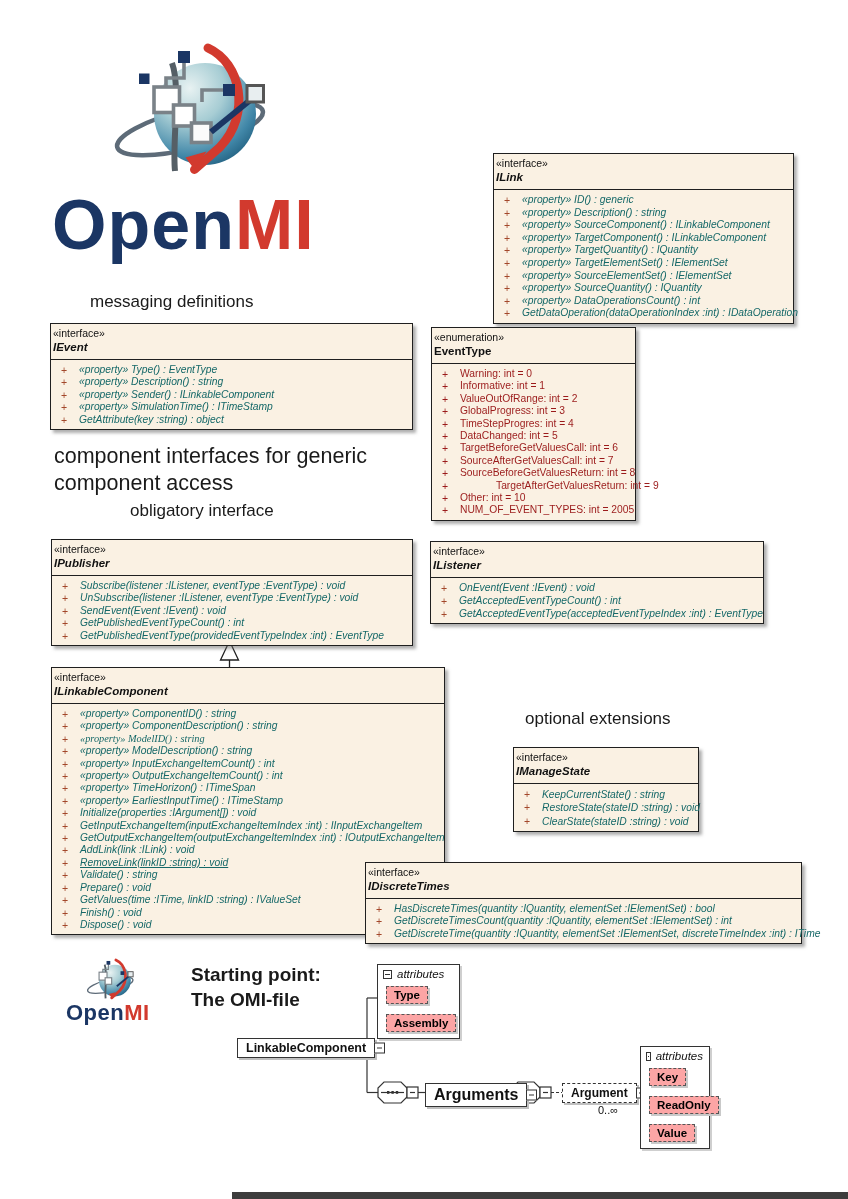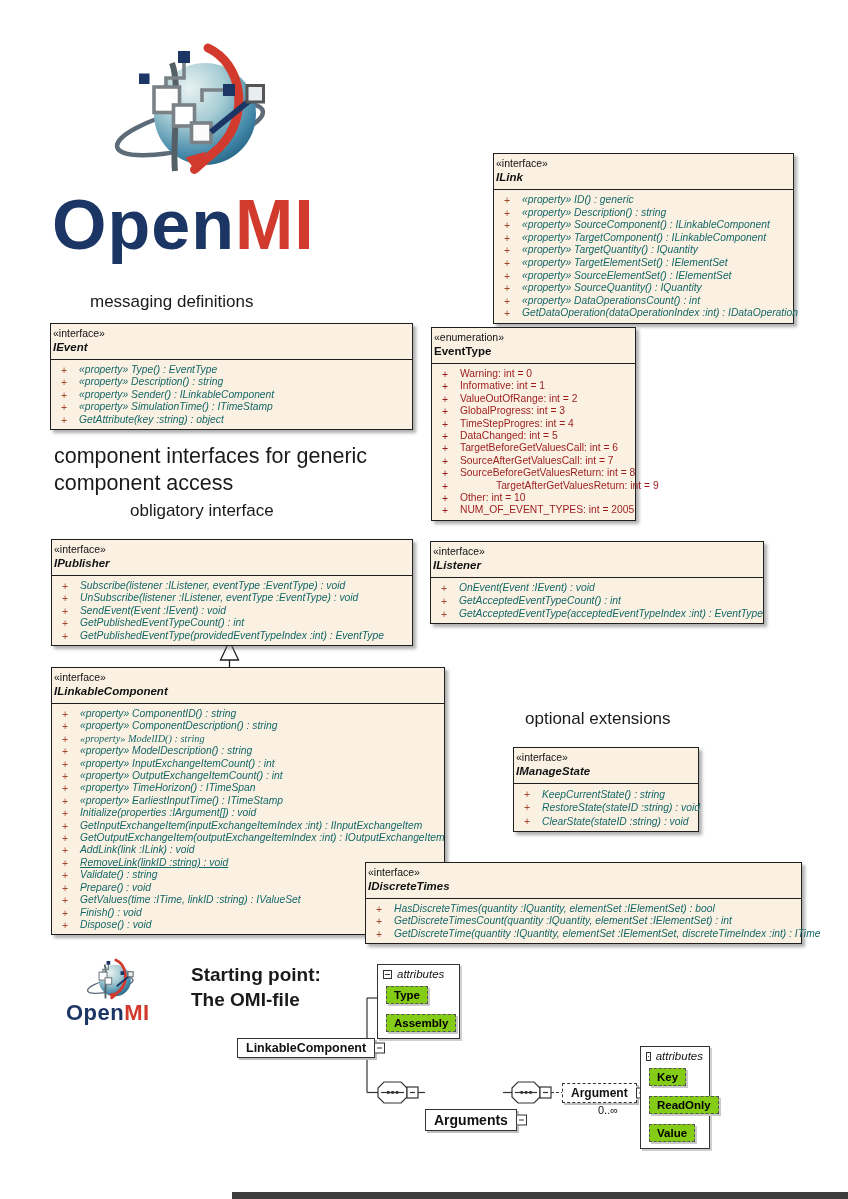--- a/index.html
+++ b/index.html
@@ -65,29 +65,29 @@
   .xsd-handle::after { content:""; display:block; width:5px; height:1px; background:#333; margin:4px auto 0 auto; }
   .xsd-attr-group {
     position:absolute; background:#ffffff; border:1px solid #333; z-index:3;
     box-shadow:2px 2px 0 #cfcfcf;
   }
   .xsd-attr-head { display:flex; align-items:center; gap:5px; padding:3px 6px 2px 5px; }
   .xsd-minus-icon { width:9px; height:9px; border:1px solid #333; box-sizing:border-box; position:relative; background:#fff; }
   .xsd-minus-icon::after { content:""; position:absolute; left:1px; right:1px; top:3px; height:1px; background:#333; }
   .xsd-attr-label { font-style:italic; font-size:11.5px; color:#111; }
   .xsd-attr-item {
-    position:relative; margin:4px 8px 6px 8px; background:#84cc16; border:1px dashed #555;
+    position:relative; margin:4px 8px 6px 8px; background:#fca5a5; border:1px dashed #555;
     font-size:11.5px; font-weight:bold; padding:2px 7px; box-shadow:2px 2px 0 #c9c9c9;
     display:inline-block;
   }
   .xsd-attr-group .items { display:flex; flex-direction:column; align-items:flex-start; }
   .xsd-mult { position:absolute; left:598px; top:1104px; font-size:11px; color:#111; z-index:3; }
 
   #xsd-root { left:237px; top:1038px; }
-  #xsd-arguments { left:425px; top:1109px; font-size:14px; }
+  #xsd-arguments { left:425px; top:1083px; font-size:16px; }
   #xsd-argument { left:562px; top:1083px; font-size:12px; }
   #xsd-attrs1 { left:377px; top:964px; width:81px; }
   #xsd-attrs2 { left:640px; top:1046px; width:68px; }
 
   .bottom-strip { position:absolute; left:232px; top:1192px; width:616px; height:7px; background:#3d3d3d; }
 </style>
 </head>
 <body>
 
 <div class="page">

